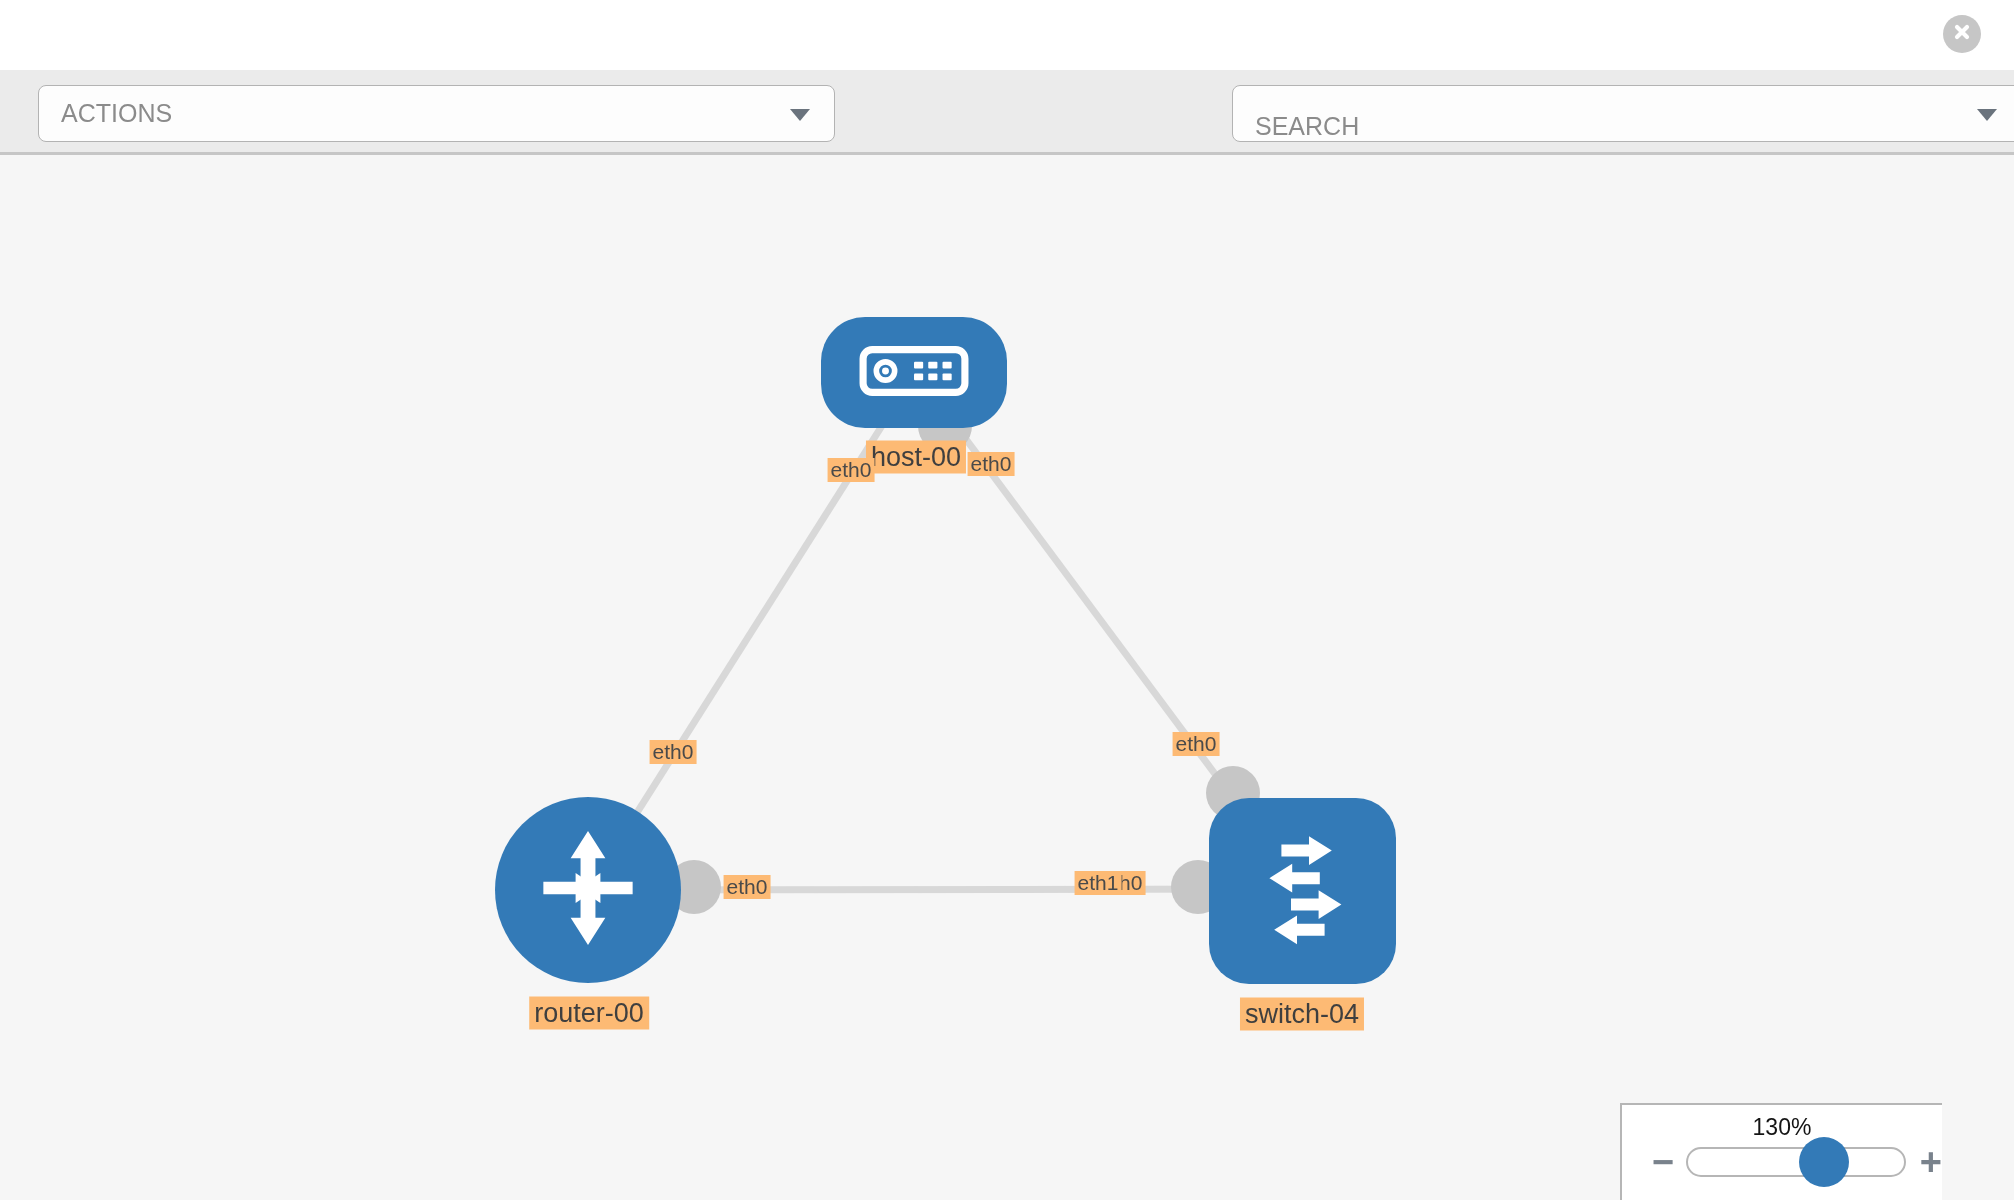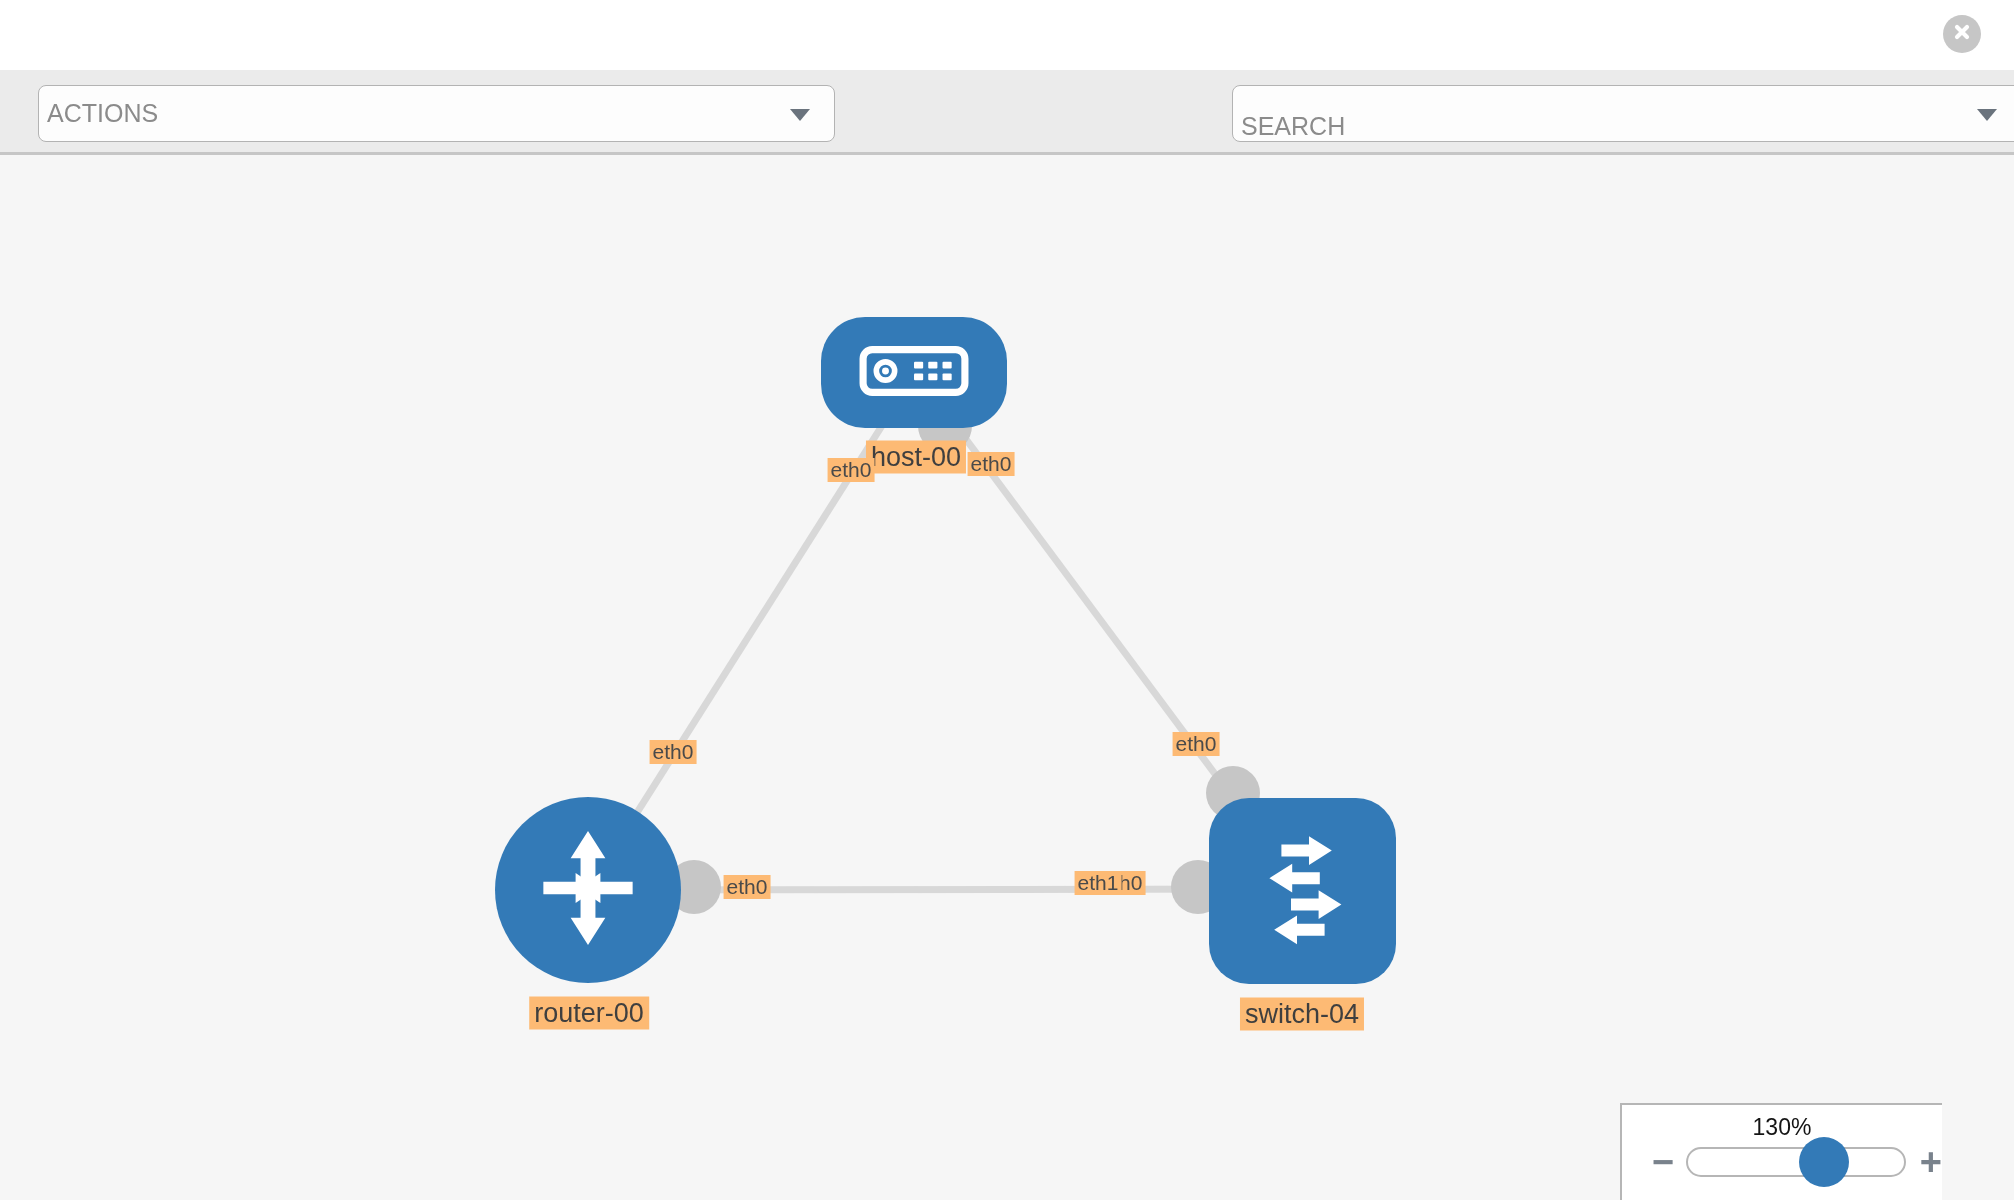--- a/index.html
+++ b/index.html
@@ -12,21 +12,21 @@
                   font-size:29px; font-weight:700; color:#4b4b4b; letter-spacing:0.2px; }
   .close-btn { position:absolute; left:1943px; top:15px; width:38px; height:38px;
                border-radius:50%; background:#c6c6c6; display:flex; align-items:center;
                justify-content:center; cursor:pointer; }
 
   
   .toolbar { position:absolute; top:70px; left:0; width:2014px; height:85px;
              background:#ebebeb; border-bottom:3px solid #c6c6c6; }
   .select-box { position:absolute; top:15px; height:57px; background:#fdfdfd;
                 border:1px solid #b3b3b3; border-radius:8px; display:flex;
-                align-items:center; padding-left:8px; font-size:25px; color:#8b8b8b;
+                align-items:center; padding-left:22px; font-size:25px; color:#8b8b8b;
                 cursor:pointer; }
   .select-actions { left:38px;  width:797px; }
   .select-search  { left:1232px; width:790px;align-items:flex-end; }
   .caret { position:absolute; right:24px; top:23px; width:0; height:0;
            border-left:10px solid transparent; border-right:10px solid transparent;
            border-top:12px solid #6a737d; }
   .tool-icon { position:absolute; top:90px; width:48px; height:48px; cursor:pointer; }
   .tool-icon.wrench { left:1042px; }
   .tool-icon.key    { left:1109px; }
 

